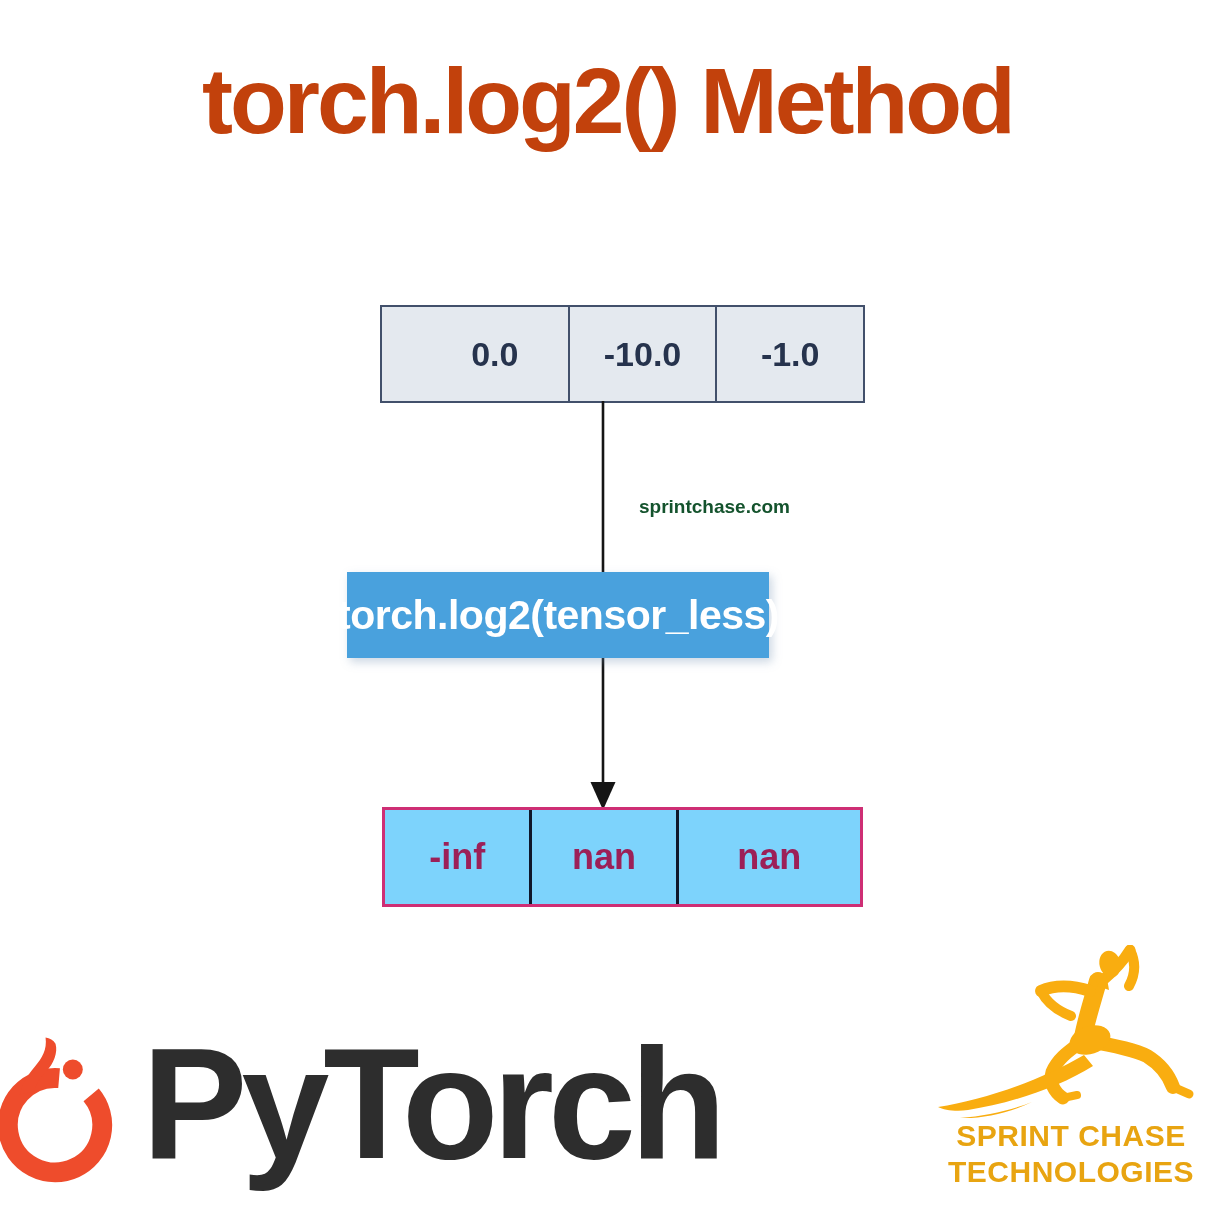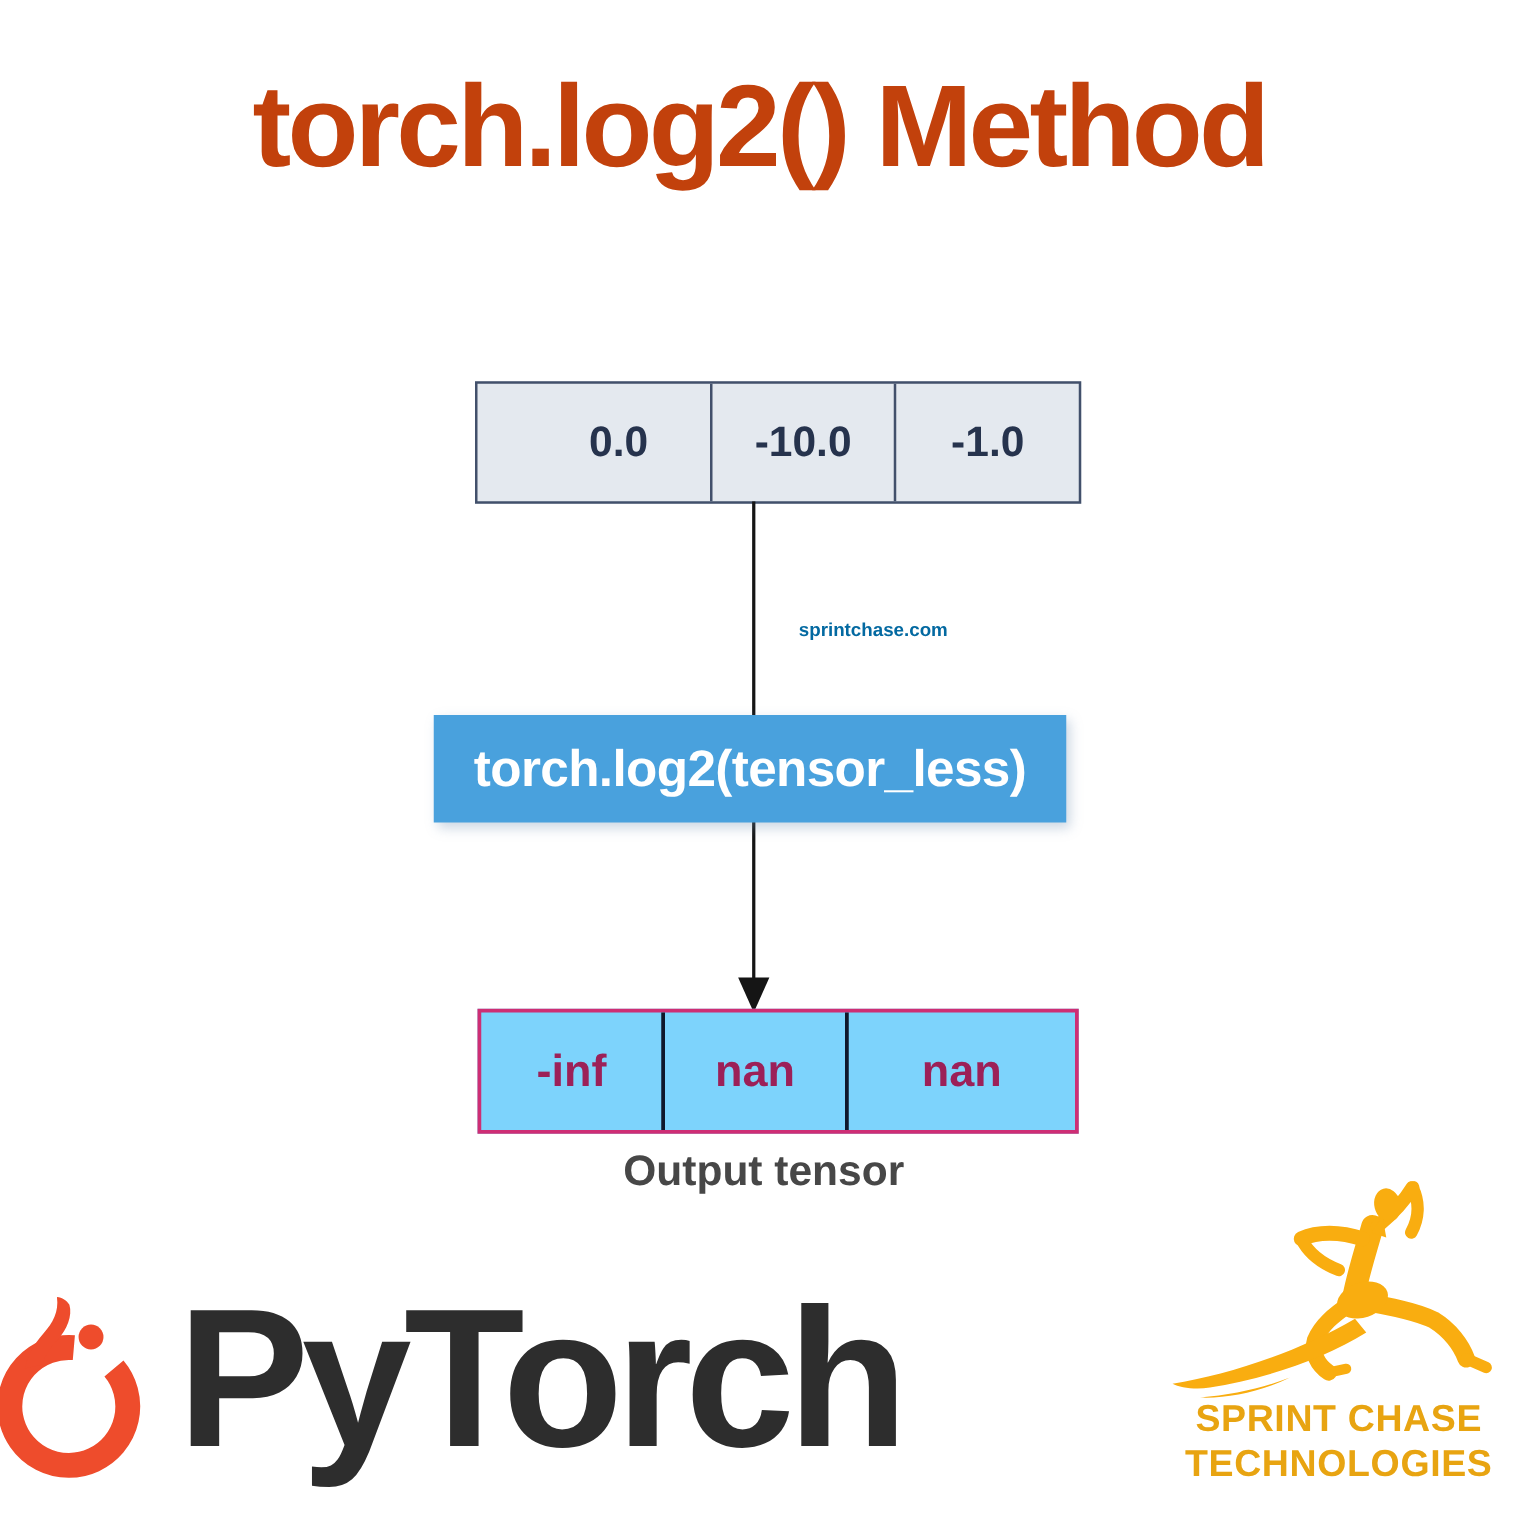--- a/index.html
+++ b/index.html
@@ -24,25 +24,25 @@
     background:#e4e9ef; border:2px solid #42506b; display:flex;padding-left:40px;
   }
   .input-table .cell { flex:1; display:flex; align-items:center; justify-content:center;
     font-size:34px; font-weight:700; color:#26334d; }
   .input-table .cell + .cell { border-left:2px solid #42506b; }
 
   .arrow-svg { position:absolute; left:584px; top:401px; width:40px; height:412px; }
 
   .watermark {
     position:absolute; left:639px; top:496px;
-    font-size:15px; font-weight:600; color:#0369a1;
+    font-size:19px; font-weight:600; color:#14532d;
   }
 
   .op-box {
-    position:absolute; left:347px; top:572px; width:506px; height:86px;
+    position:absolute; left:347px; top:572px; width:422px; height:86px;
     background:#49a1dd; color:#ffffff; display:flex; align-items:center;
     justify-content:center; font-size:41px; font-weight:600; letter-spacing:-0.5px;
     box-shadow:3px 4px 9px rgba(110,140,175,0.35);
   }
 
   .output-table {
     position:absolute; left:382px; top:807px; width:475px; height:94px;
     background:#7dd3fc; border:3px solid #ce2e74; display:flex;
   }
   .output-table .cell { display:flex; align-items:center; justify-content:center;
@@ -95,21 +95,20 @@
   <div class="op-box">
     <span>torch.log2(tensor_less)</span>
   </div>
 
   <div class="output-table">
     <div class="cell c1">-inf</div>
     <div class="cell c2">nan</div>
     <div class="cell c3">nan</div>
   </div>
 
-  <div class="output-label">Output tensor</div>
 
   <svg class="pytorch-flame" viewBox="0 0 120 145">
     <path d="M 94.5 56.1 A 45 45 0 1 1 63.9 40.2" fill="none" stroke="#ee4c2c" stroke-width="19"></path>
     <path d="M 51 1.5 C 52.5 13 48 21 40.5 29.5 C 33.5 37.5 28.5 46 26.5 56 L 40 53 C 42 45 46.5 39.5 52 33.5 C 58.5 26.5 63 16 60.5 7.5 C 58.5 4 55 2 51 1.5 Z" fill="#ee4c2c"></path>
     <circle cx="77" cy="32" r="9.5" fill="#ee4c2c"></circle>
   </svg>
   <div class="pytorch-word">PyTorch</div>
 
   <svg class="runner-svg" viewBox="0 0 285 180">
     <g fill="none" stroke="#f9ad10" stroke-linecap="round">

